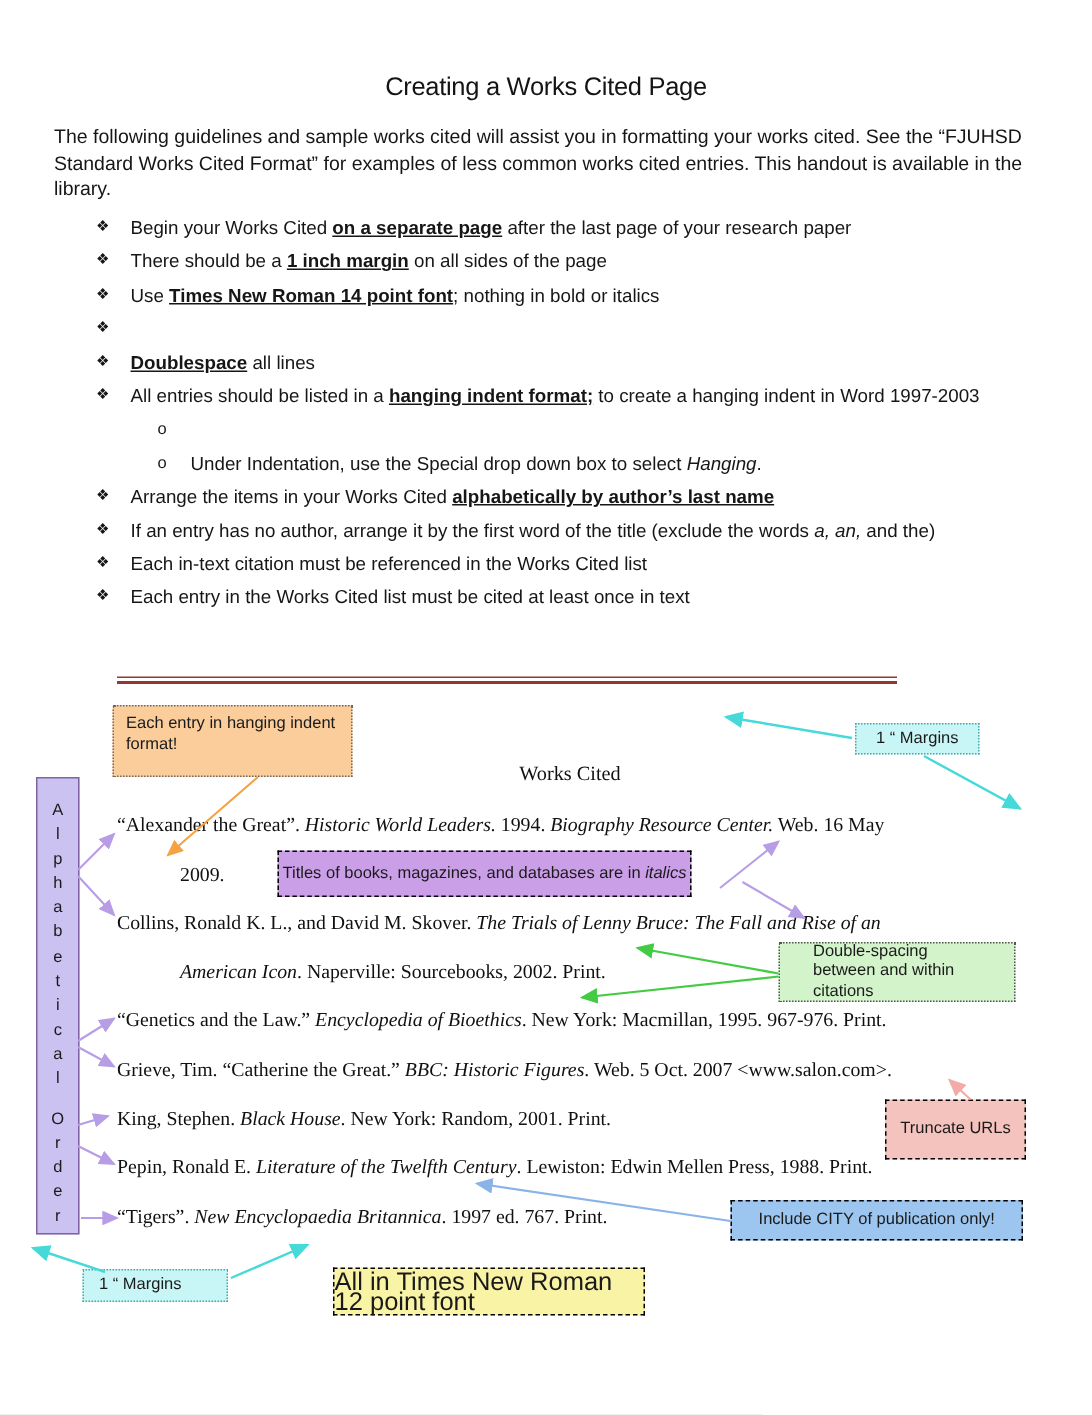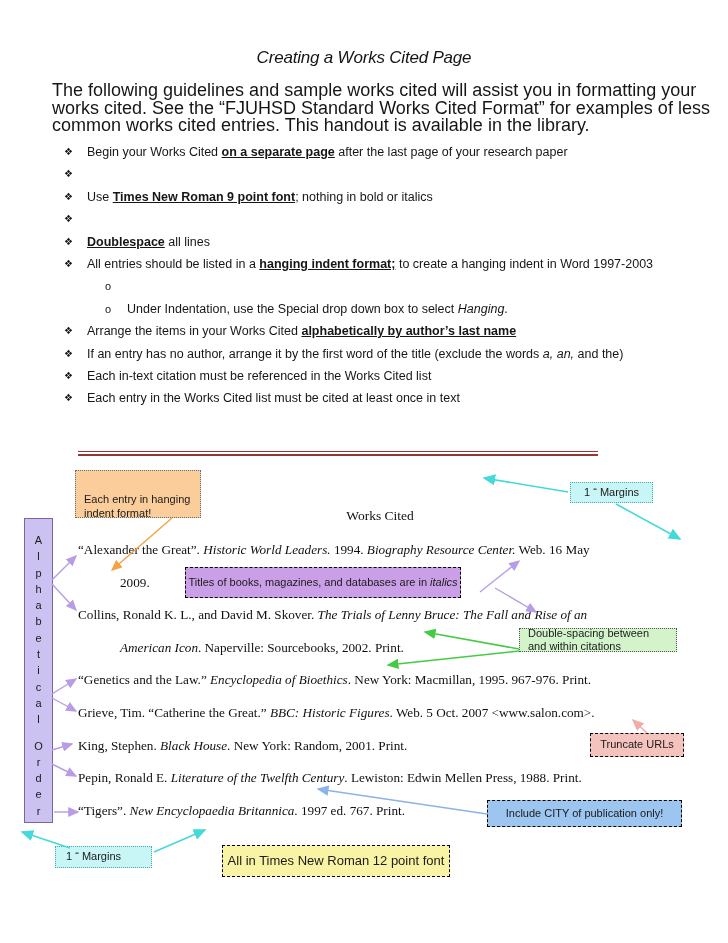--- a/index.html
+++ b/index.html
@@ -5,25 +5,25 @@
   * { margin:0; padding:0; box-sizing:border-box; }
   html,body { background:#e8e8e8; }
   #page {
     position:relative; width:728px; height:943px; background:#ffffff;
     font-family:"Liberation Sans", sans-serif; color:#111; overflow:hidden;
     margin:0 auto;
   }
   
   #doc-title {
     position:absolute; top:48px; left:0; width:728px; text-align:center;
-    font-size:17px; letter-spacing:-0.2px; color:#141414;font-style:italic;
+    font-size:17px; letter-spacing:-0.2px; color:#141414;
   }
   #intro {
     position:absolute; top:82px; left:36px; width:660px;
-    font-size:18px; line-height:17.5px; color:#161616;margin-left:16px;
+    font-size:13px; line-height:17.5px; color:#161616;
   }
   #guidelines {
     position:absolute; top:141px; left:64px; width:645px;
     list-style:none; font-size:12.5px; line-height:22.4px; color:#161616;
   }
   #guidelines li { display:flex; }
   #guidelines li.ind1 { padding-left:41px; }
   #guidelines .glyph { width:23px; flex:0 0 23px; font-size:10px; }
   #guidelines li.ind1 .glyph { width:22px; flex:0 0 22px; font-size:11px; }
   #guidelines .seg b { font-weight:bold;text-decoration:underline; }
@@ -50,72 +50,73 @@
   }
   #box-alpha {
     left:24px; top:518px; width:29px; height:305px;
     border:1px solid #8064A2; padding-top:13px;
     flex-direction:column; align-items:center; justify-content:flex-start;
     font-size:11px;
   }
   #box-alpha .ltr { display:block; line-height:16.3px; }
   #box-alpha .gap { display:block; height:10px; }
   #box-hanging {
-    left:75px; top:470px; width:126px; height:48px;
-    border:1px dotted #6b6b6b; padding:22px 8px; align-items:flex-start;
+    left:75px; top:470px; width:160px; height:48px;
+    border:1px dotted #6b6b6b; padding:5px 8px; align-items:flex-start;
   }
   #box-margins-top {
     left:570px; top:482px; width:83px; height:21px;
     border:1px dotted #49a8a8; justify-content:center;
   }
   #box-italics {
     left:185px; top:567px; width:276px; height:31px;
     border:1px dashed #000; justify-content:center;
   }
   #box-doublespace {
-    left:519px; top:628px; width:158px; height:24px;
-    border:1px dotted #555; padding:4px 8px;
+    left:519px; top:628px; width:158px; height:40px;
+    border:1px dotted #555; padding:4px 22px;
   }
   #box-truncate {
-    left:590px; top:733px; width:94px; height:24px;
+    left:590px; top:733px; width:94px; height:40px;
     border:1px dashed #000; justify-content:center;
   }
   #box-city {
     left:487px; top:800px; width:195px; height:27px;
     border:1px dashed #000; justify-content:center;
   }
   #box-margins-bottom {
     left:55px; top:846px; width:97px; height:22px;
     border:1px dotted #49a8a8; padding-left:10px;
   }
   #box-font {
-    left:222px; top:845px; width:228px; height:32px;
-    border:1px dashed #000; justify-content:center; font-size:13px;
+    left:222px; top:845px; width:208px; height:32px;
+    border:1px dashed #000; justify-content:flex-start; font-size:17px;
   }
   #arrows { position:absolute; left:0; top:0; z-index:3; pointer-events:none; }
 </style>
 </head>
 <body>
 
 <div id="page">
 
   <div id="doc-title">Creating a Works Cited Page</div>
   <div id="intro">The following guidelines and sample works cited will assist you in formatting your works cited. See the “FJUHSD Standard Works Cited Format” for examples of less common works cited entries. This handout is available in the library.</div>
 
   <ul id="guidelines">
       <li class="ind0">
         <span class="glyph">❖</span>
         <span class="seg"><span>Begin your Works Cited </span><b>on a separate page</b><span> after the last page of your research paper</span></span>
       </li>
       <li class="ind0">
         <span class="glyph">❖</span>
-      </li>
-      <li class="ind0">
-        <span class="glyph">❖</span>
-        <span class="seg"><span>Use </span><b>Times New Roman 9 point font</b><span>; nothing in bold or italics</span></span>
+        <span class="seg"><span>There should be a </span><b>1 inch margin</b><span> on all sides of the page</span></span>
+      </li>
+      <li class="ind0">
+        <span class="glyph">❖</span>
+        <span class="seg"><span>Use </span><b>Times New Roman 14 point font</b><span>; nothing in bold or italics</span></span>
       </li>
       <li class="ind0">
         <span class="glyph">❖</span>
       </li>
       <li class="ind0">
         <span class="glyph">❖</span>
         <span class="seg"><b>Doublespace</b><span> all lines</span></span>
       </li>
       <li class="ind0">
         <span class="glyph">❖</span>

